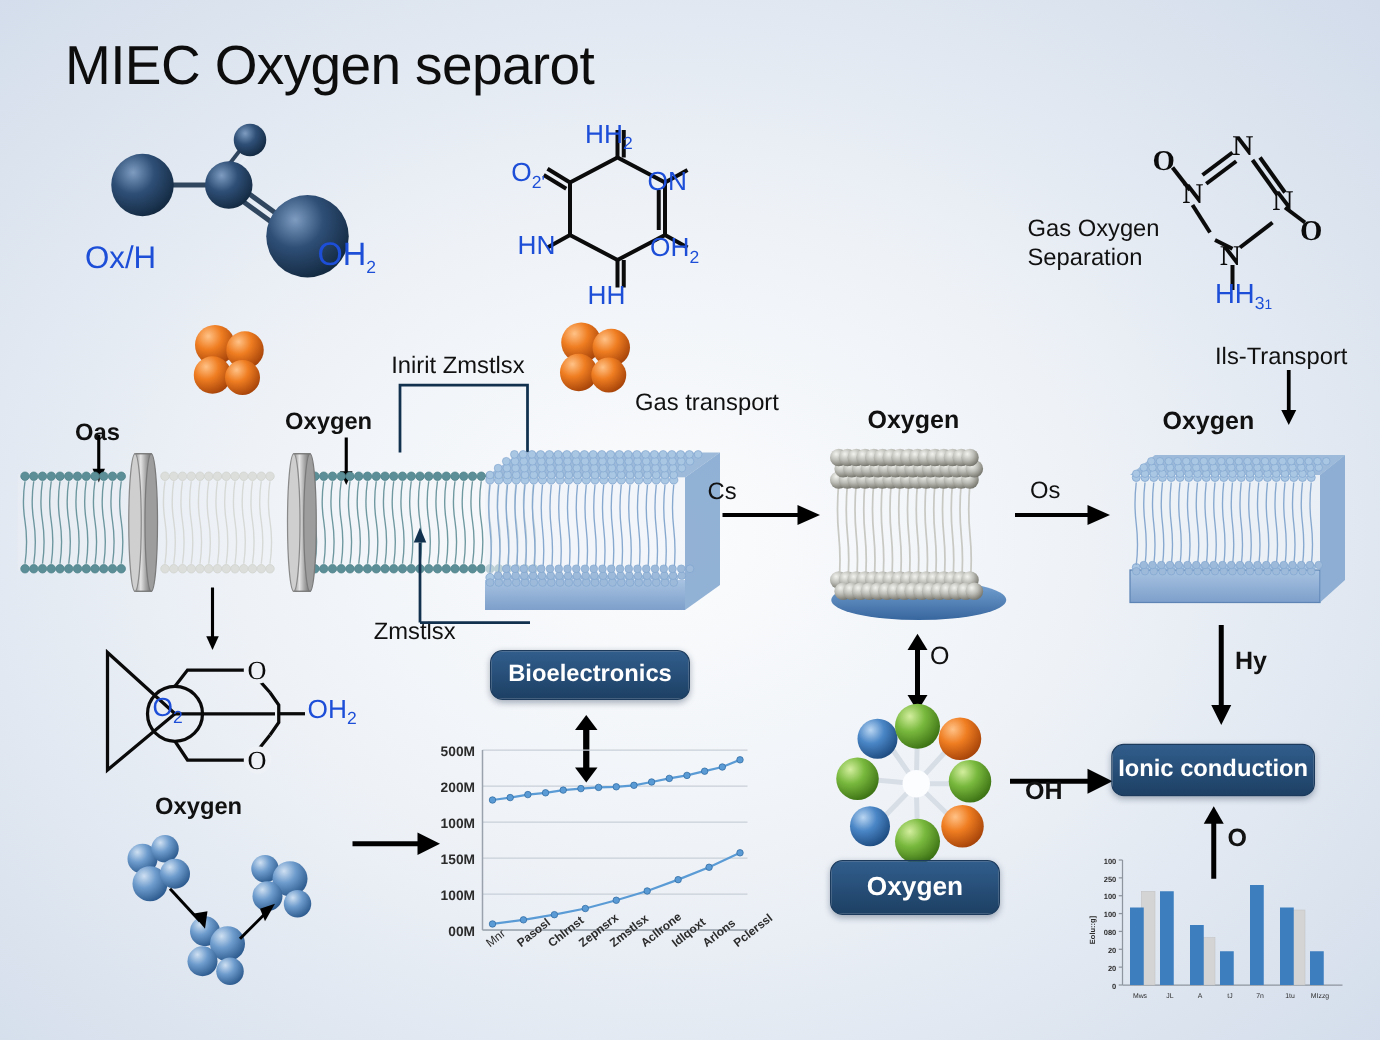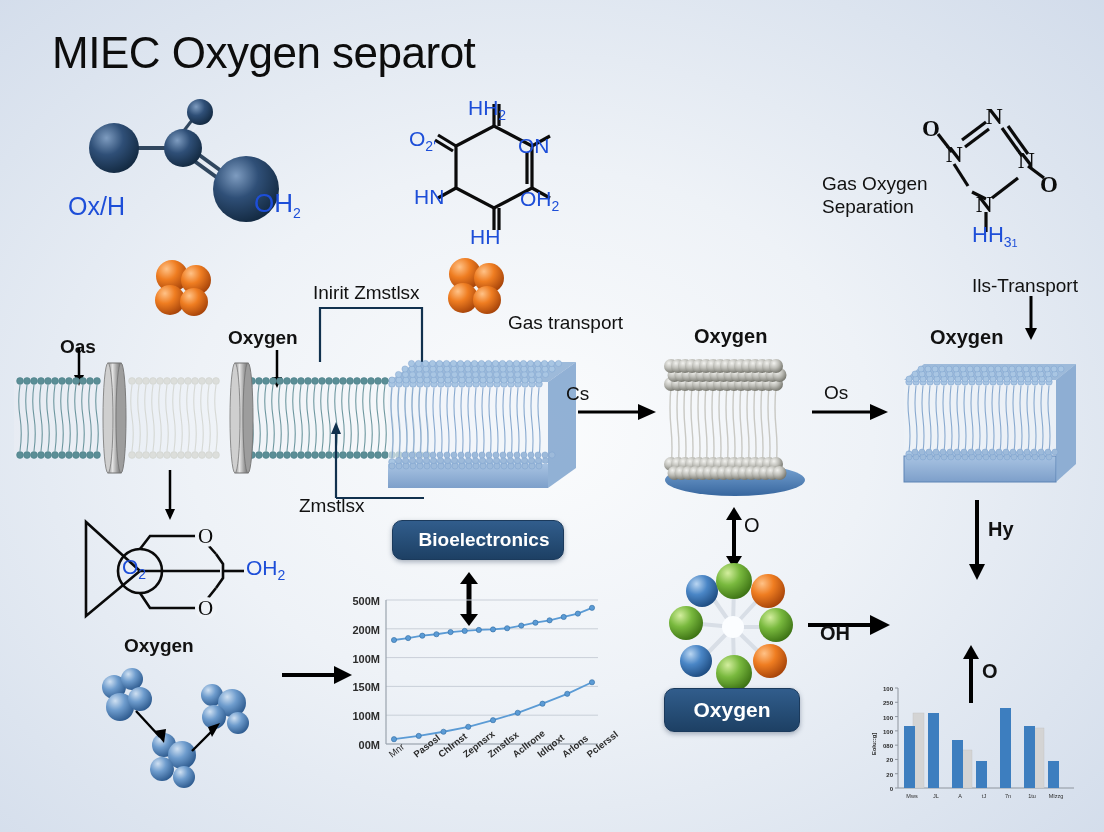--- a/index.html
+++ b/index.html
@@ -1012,21 +1012,21 @@
     </svg>
   </div>
 
   <div class="abs" style="left:282px;top:655px;">
     <svg width="72" height="30">
         <line x1="0" y1="20" x2="54" y2="20" stroke="#000" stroke-width="4"></line>
         <polygon points="70,20 52,11 52,29" fill="#000"></polygon>
       </svg>
   </div>
 
-  <div class="abs pill" style="left:392px;top:520px;width:158px;height:38px;font-size:19px;padding-left:12px;">Bioelectronics</div>
+  <div class="abs pill" style="left:392px;top:520px;width:158px;height:38px;font-size:19px;">Bioelectronics</div>
   <div class="abs" style="left:458px;top:572px;">
     <svg width="22" height="54">
       <line x1="11" y1="8" x2="11" y2="46" stroke="#000" stroke-width="5"></line>
       <polygon points="11,0 2,12 20,12" fill="#000"></polygon>
       <polygon points="11,54 2,42 20,42" fill="#000"></polygon>
     </svg>
   </div>
 
   <div class="abs" style="left:340px;top:592px;">
     <svg id="lineChart" width="268" height="220" viewBox="0 0 268 220">
@@ -1125,20 +1125,21 @@
 
   <div class="abs" style="left:808px;top:605px;">
     <svg width="84" height="34">
         <line x1="0" y1="20" x2="64" y2="20" stroke="#000" stroke-width="4"></line>
         <polygon points="82,20 62,10 62,30" fill="#000"></polygon>
       </svg>
   </div>
   <div class="abs lbl lbl-b" style="left:820px;top:622px;font-size:20px;">OH</div>
 
   <div class="abs pill" style="left:664px;top:688px;width:134px;height:42px;font-size:21px;">Oxygen</div>
+  <div class="abs pill" style="left:889px;top:595px;width:161px;height:40px;font-size:19px;">Ionic conduction</div>
 
   <div class="abs" style="left:962px;top:645px;">
     <svg width="18" height="58">
         <line x1="9" y1="12" x2="9" y2="58" stroke="#000" stroke-width="4"></line>
         <polygon points="9,0 1,14 17,14" fill="#000"></polygon>
       </svg>
   </div>
   <div class="abs lbl lbl-b" style="left:982px;top:660px;font-size:20px;">O</div>
 
   <div class="abs" style="left:862px;top:680px;">

